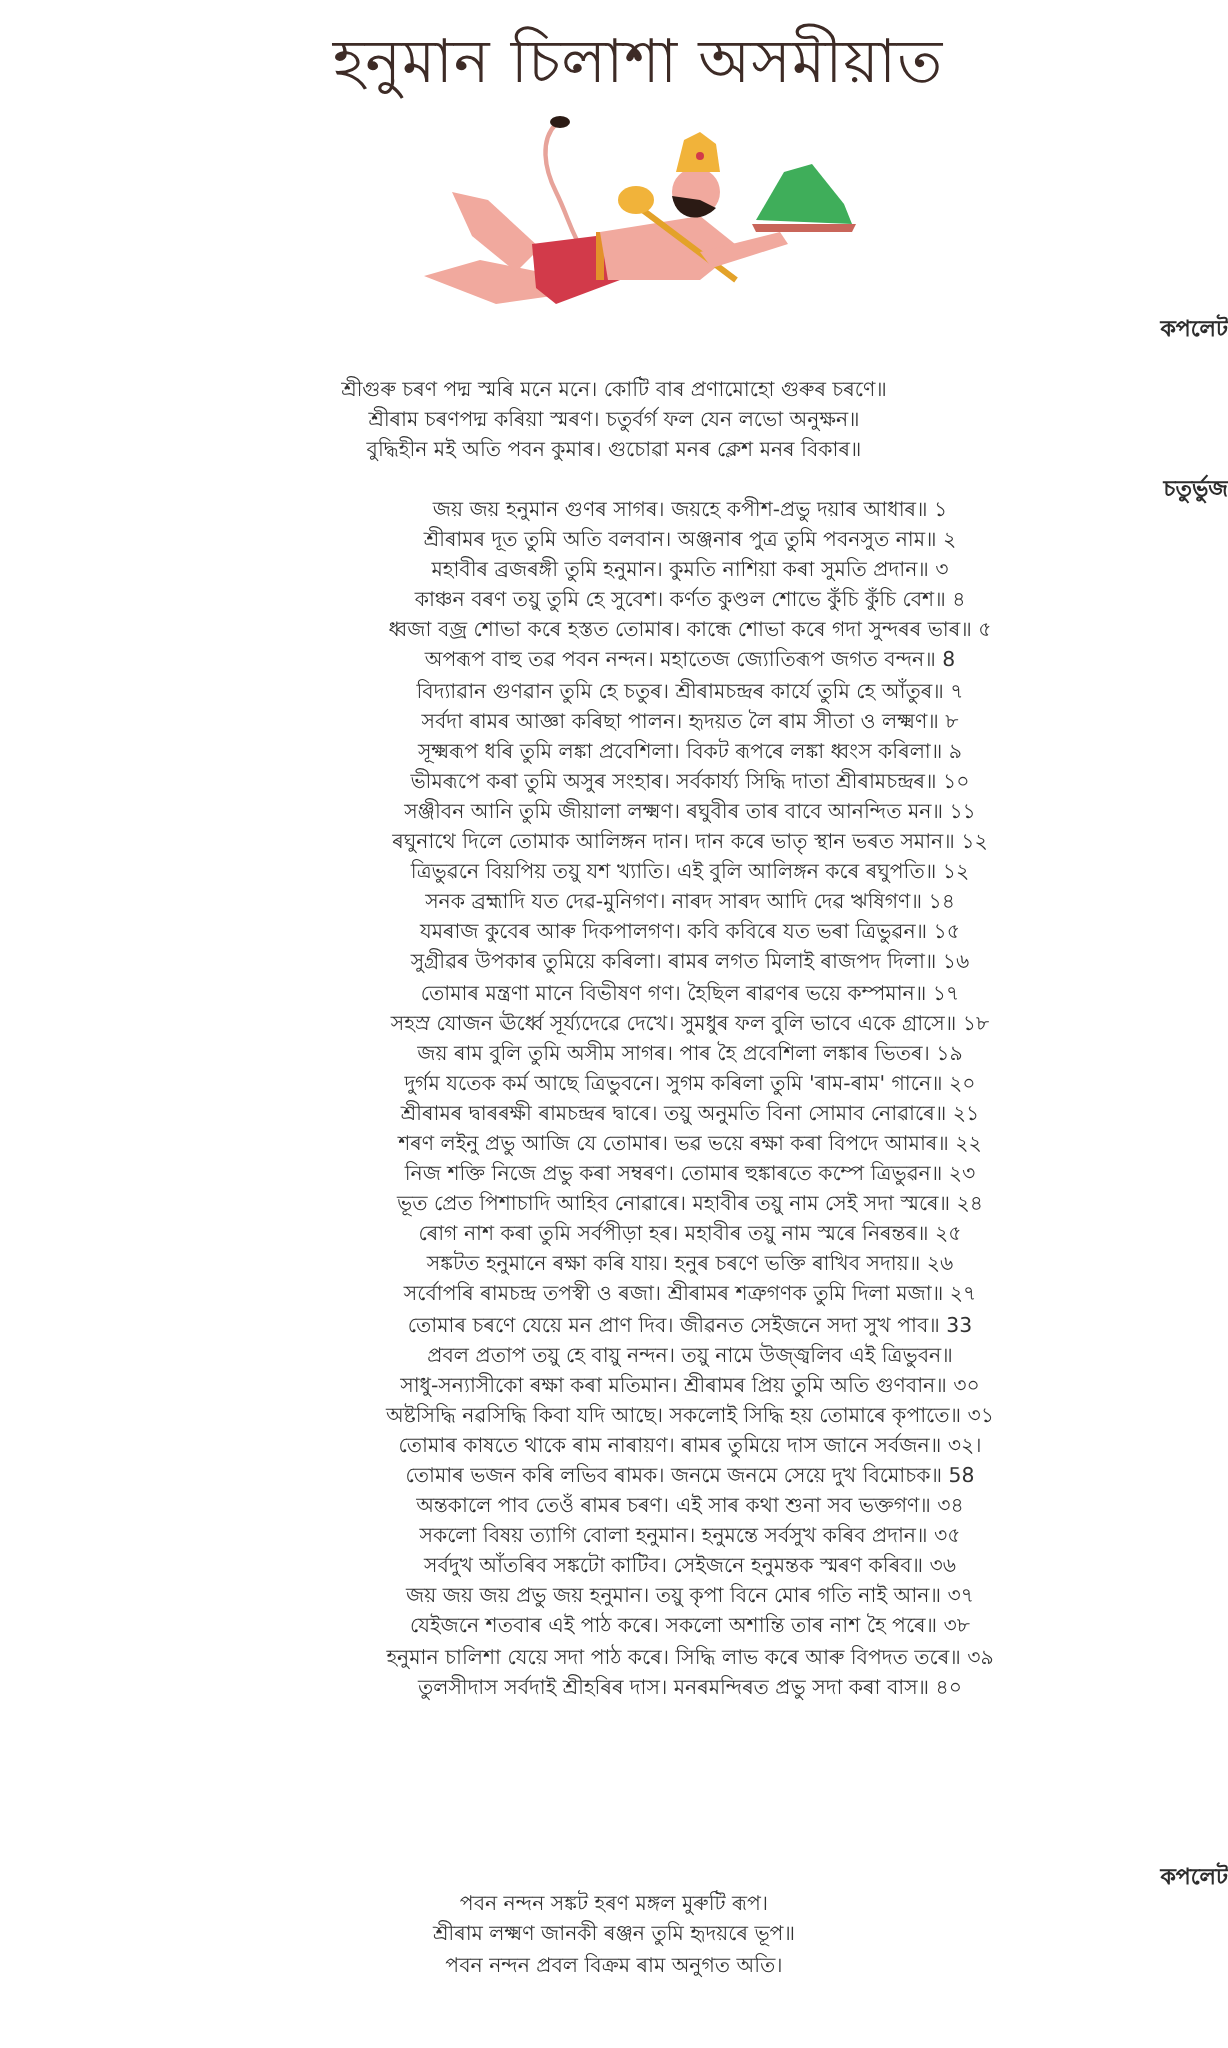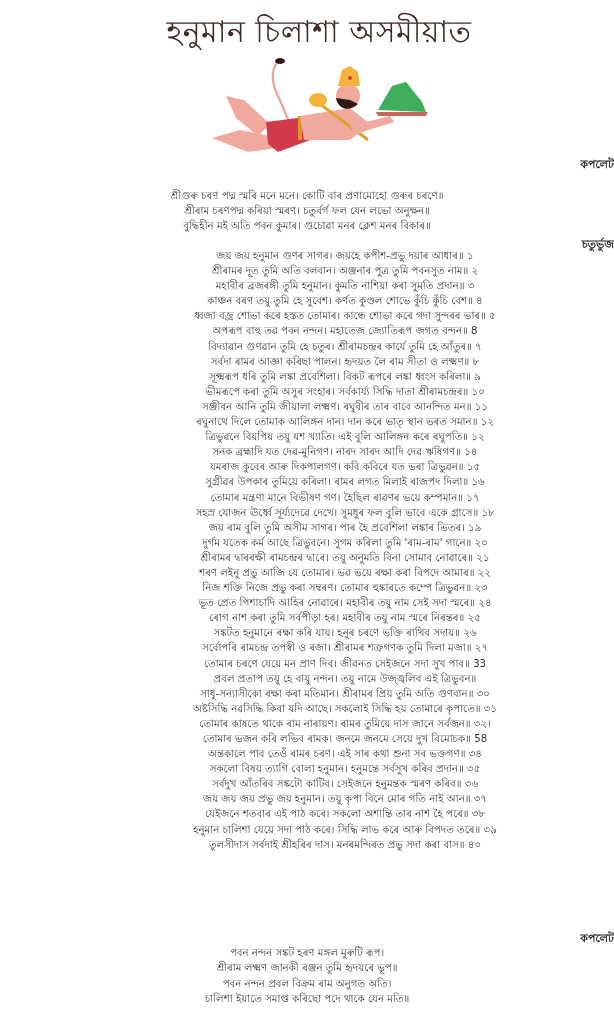--- a/index.html
+++ b/index.html
@@ -94,14 +94,13 @@
   <div>যেইজনে শতবাৰ এই পাঠ কৰে। সকলো অশান্তি তাৰ নাশ হৈ পৰে॥ ৩৮</div>
   <div>হনুমান চালিশা যেয়ে সদা পাঠ কৰে। সিদ্ধি লাভ কৰে আৰু বিপদত তৰে॥ ৩৯</div>
   <div>তুলসীদাস সৰ্বদাই শ্ৰীহৰিৰ দাস। মনৰমন্দিৰত প্ৰভু সদা কৰা বাস॥ ৪০</div>
 </div>
 
 <div class="section-head" style="top:930px">কপলেট</div>
 <div class="verses c3">
   <div>পবন নন্দন সঙ্কট হৰণ মঙ্গল মুৰুটি ৰূপ।</div>
   <div>শ্ৰীৰাম লক্ষ্মণ জানকী ৰঞ্জন তুমি হৃদয়ৰে ভূপ॥</div>
   <div>পবন নন্দন প্ৰবল বিক্ৰম ৰাম অনুগত অতি।</div>
-  <div>চালিশা ইয়াতে সমাপ্ত কৰিছো পদে থাকে যেন মতি॥</div>
 </div>
 
 </body></html>

